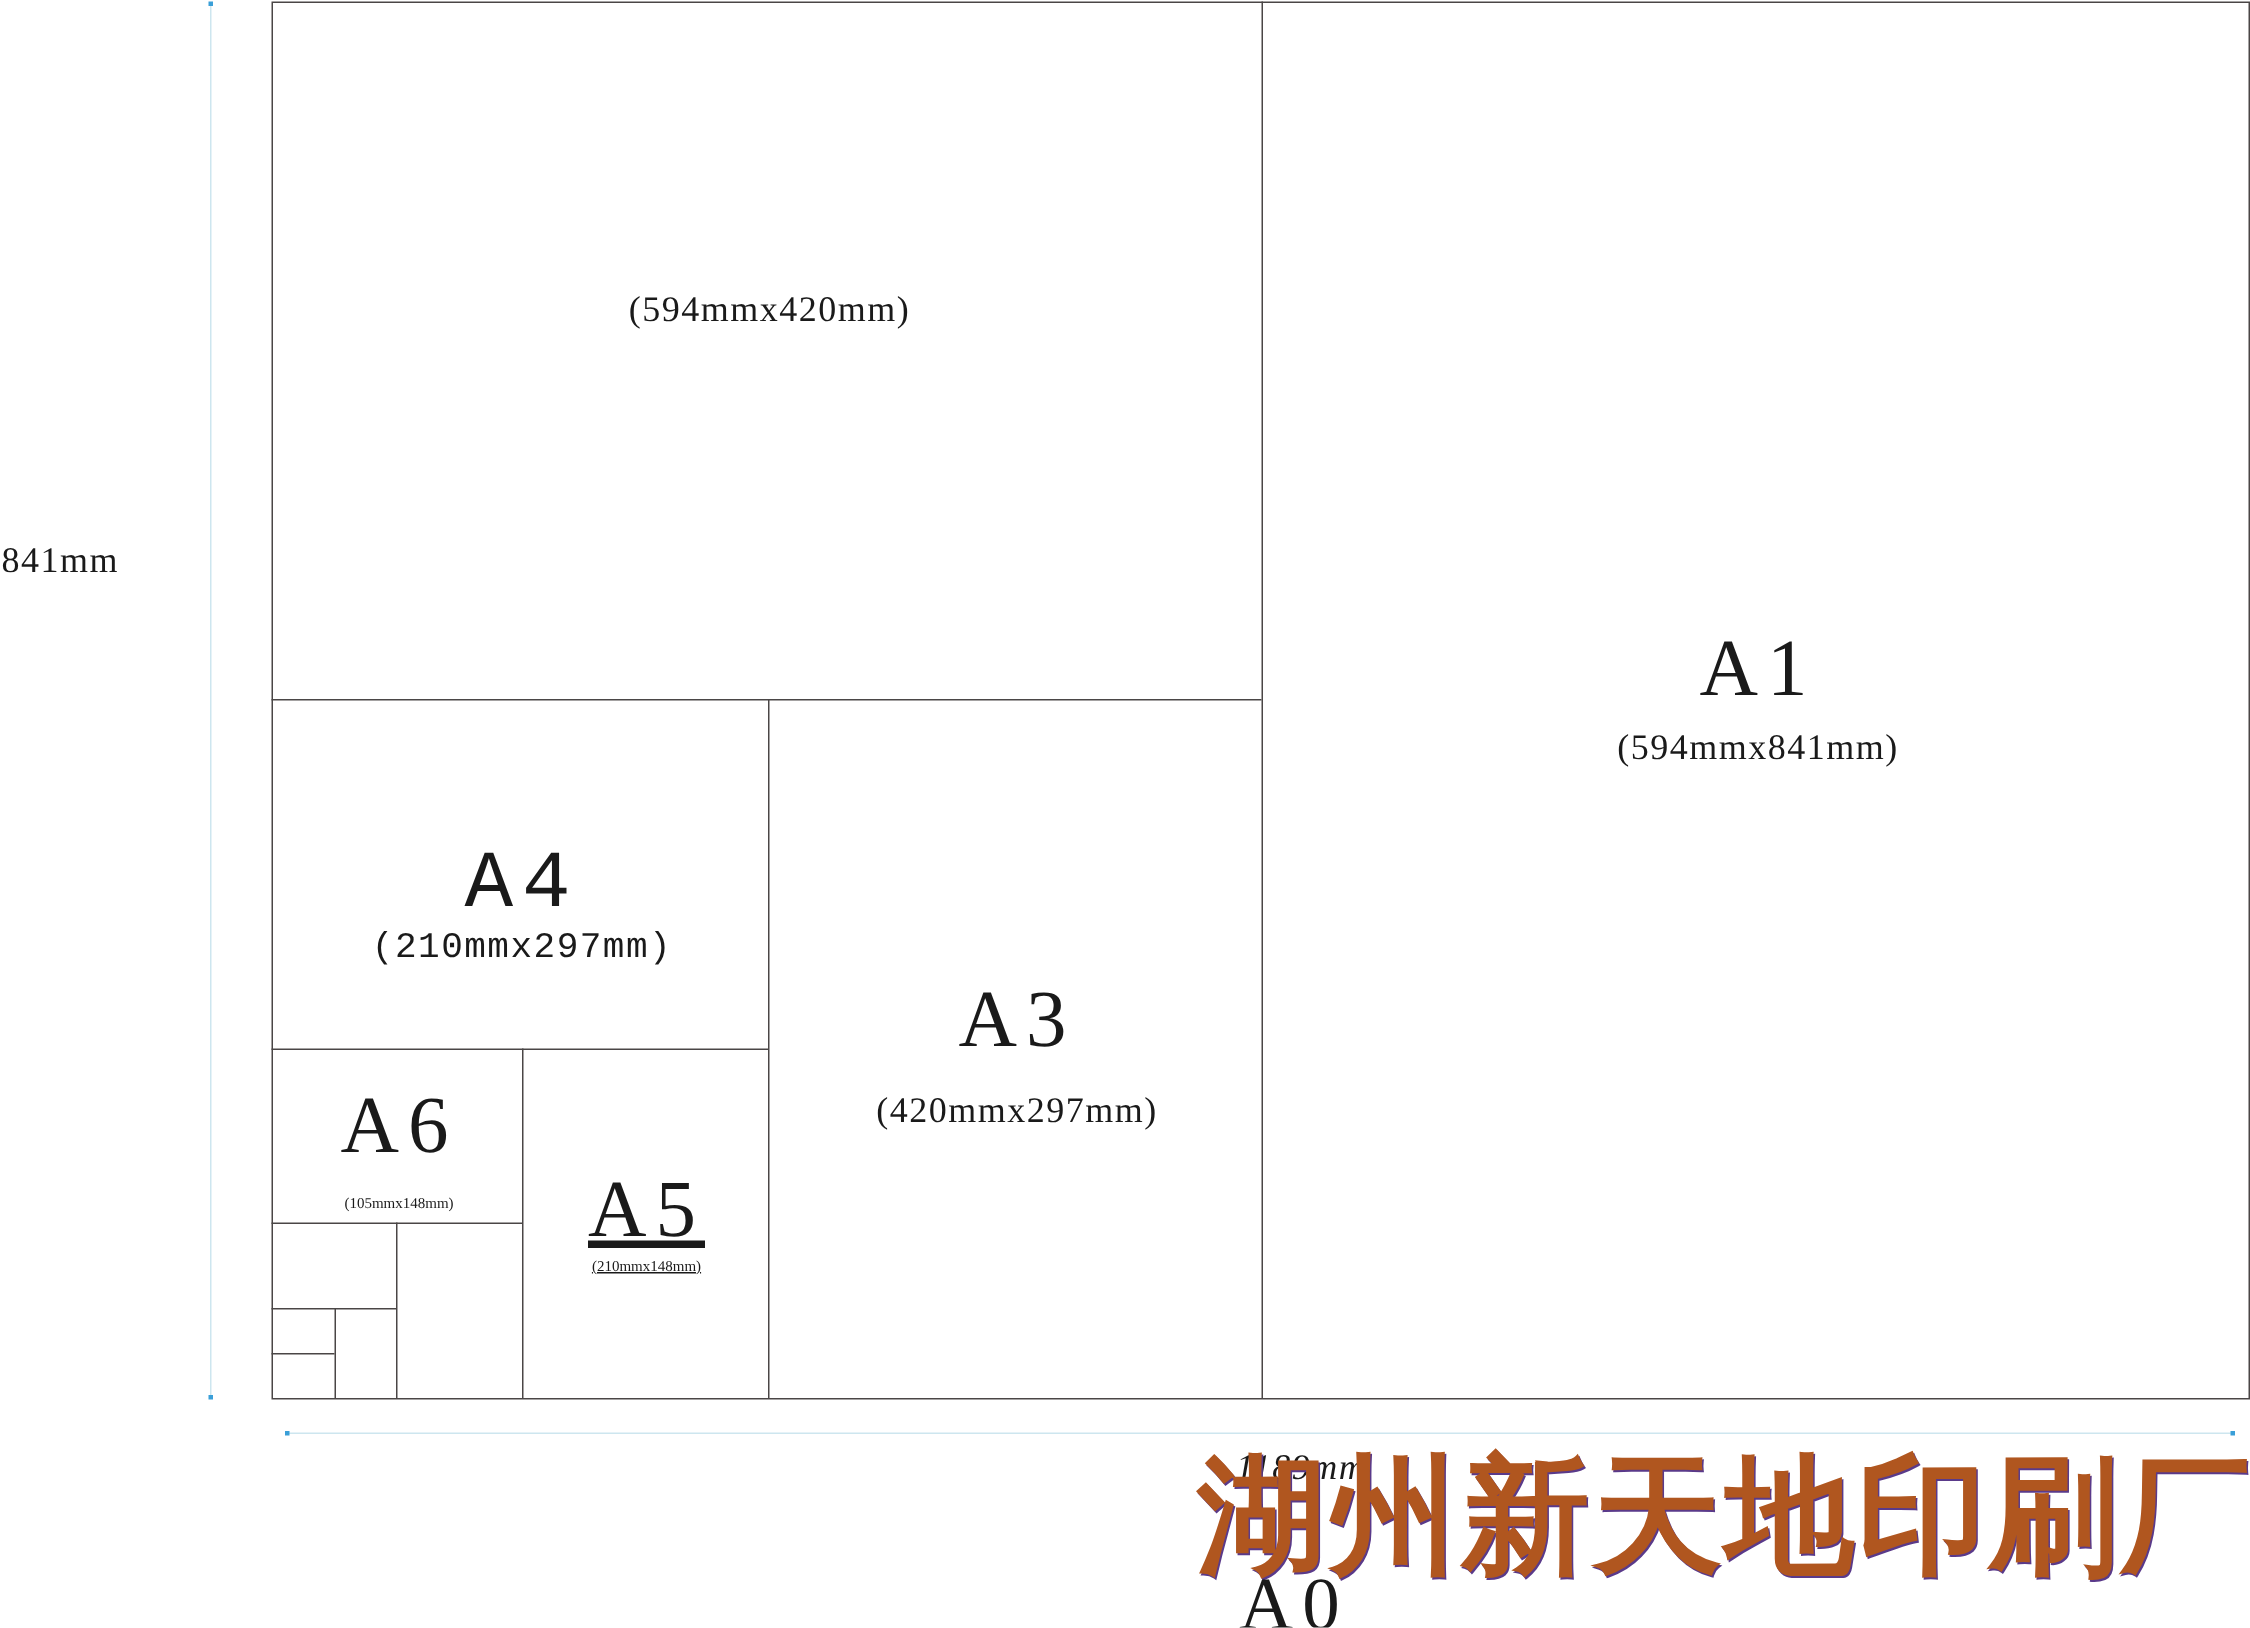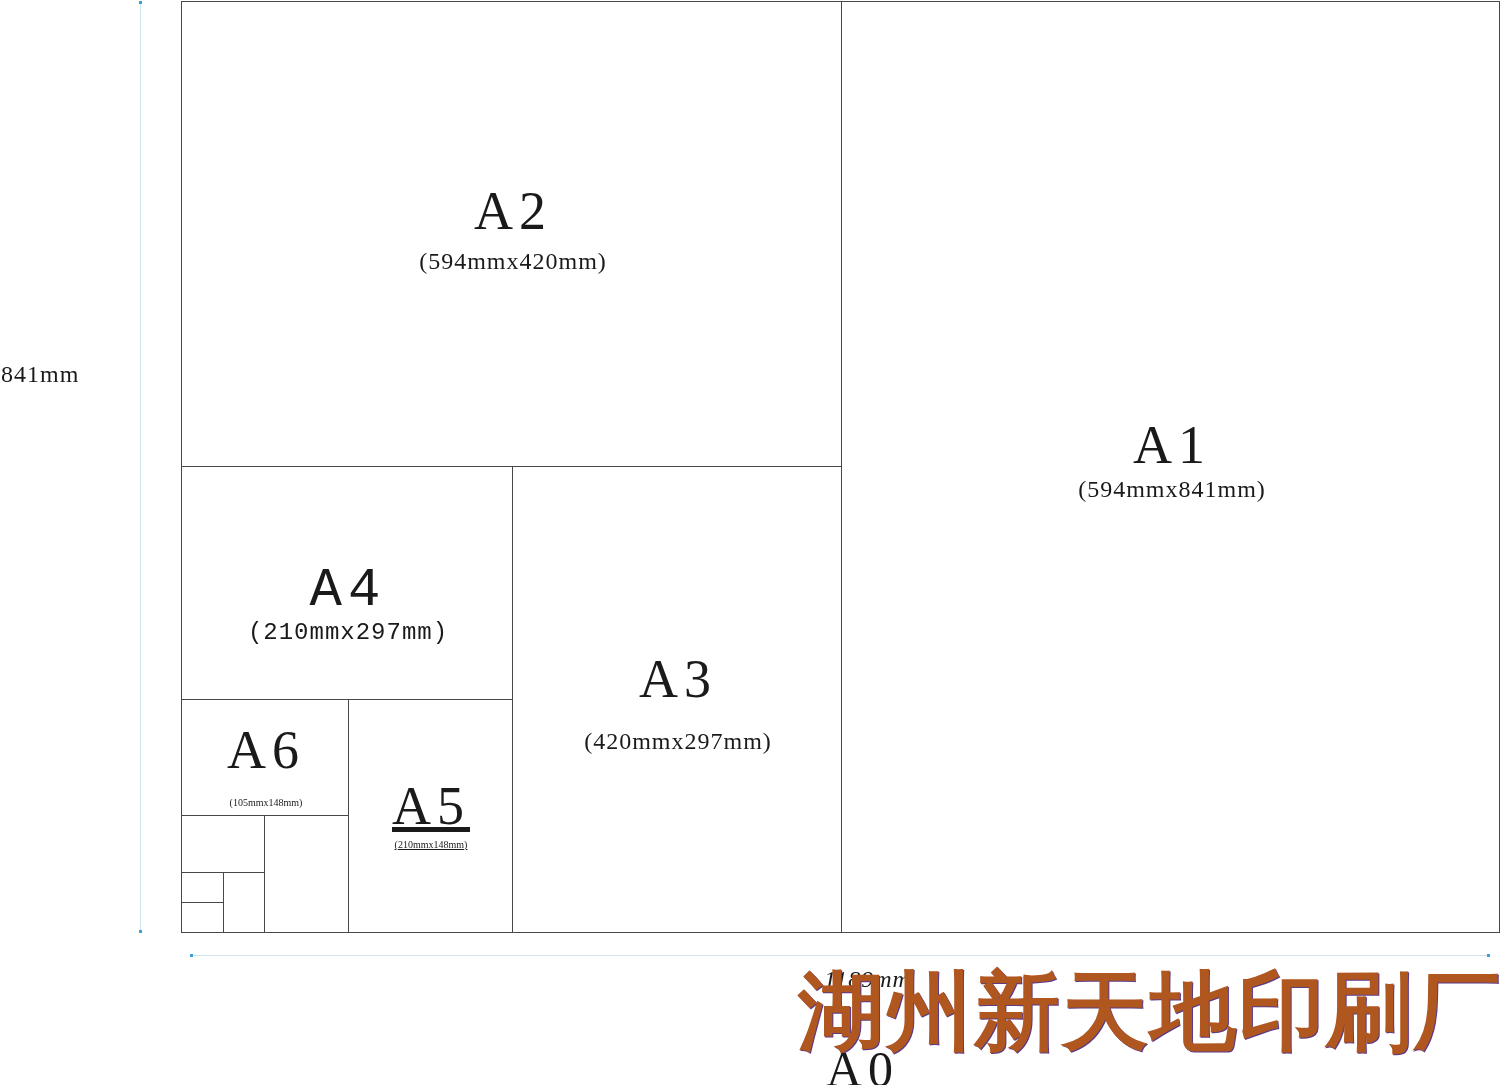--- a/index.html
+++ b/index.html
@@ -44,25 +44,24 @@
 <div class="hline" style="left:181px; top:699px; width:331px;"></div>
 <div class="vline" style="left:348px; top:699px; height:233px;"></div>
 <div class="hline" style="left:181px; top:815px; width:167px;"></div>
 <div class="vline" style="left:264px; top:815px; height:117px;"></div>
 <div class="hline" style="left:181px; top:872px; width:83px;"></div>
 <div class="vline" style="left:223px; top:872px; height:60px;"></div>
 <div class="hline" style="left:181px; top:902px; width:42px;"></div>
 
 <div class="label-block" style="left:1172px; top:418px;">
   <div class="big">A1</div>
-  <div class="dim" style="margin-top:4px;">(594mmx841mm)</div>
+  <div class="dim" style="margin-top:14px;">(594mmx841mm)</div>
 </div>
 
 <div class="label-block" style="left:513px; top:184px;">
-  <div class="big">A2</div>
   <div class="dim" style="margin-top:10px;">(594mmx420mm)</div>
 </div>
 
 <div class="label-block" style="left:678px; top:652px;">
   <div class="big">A3</div>
   <div class="dim" style="margin-top:22px;">(420mmx297mm)</div>
 </div>
 
 <div class="label-block" style="left:348px; top:564px;font-family:Liberation Mono, monospace;">
   <div class="big">A4</div>

